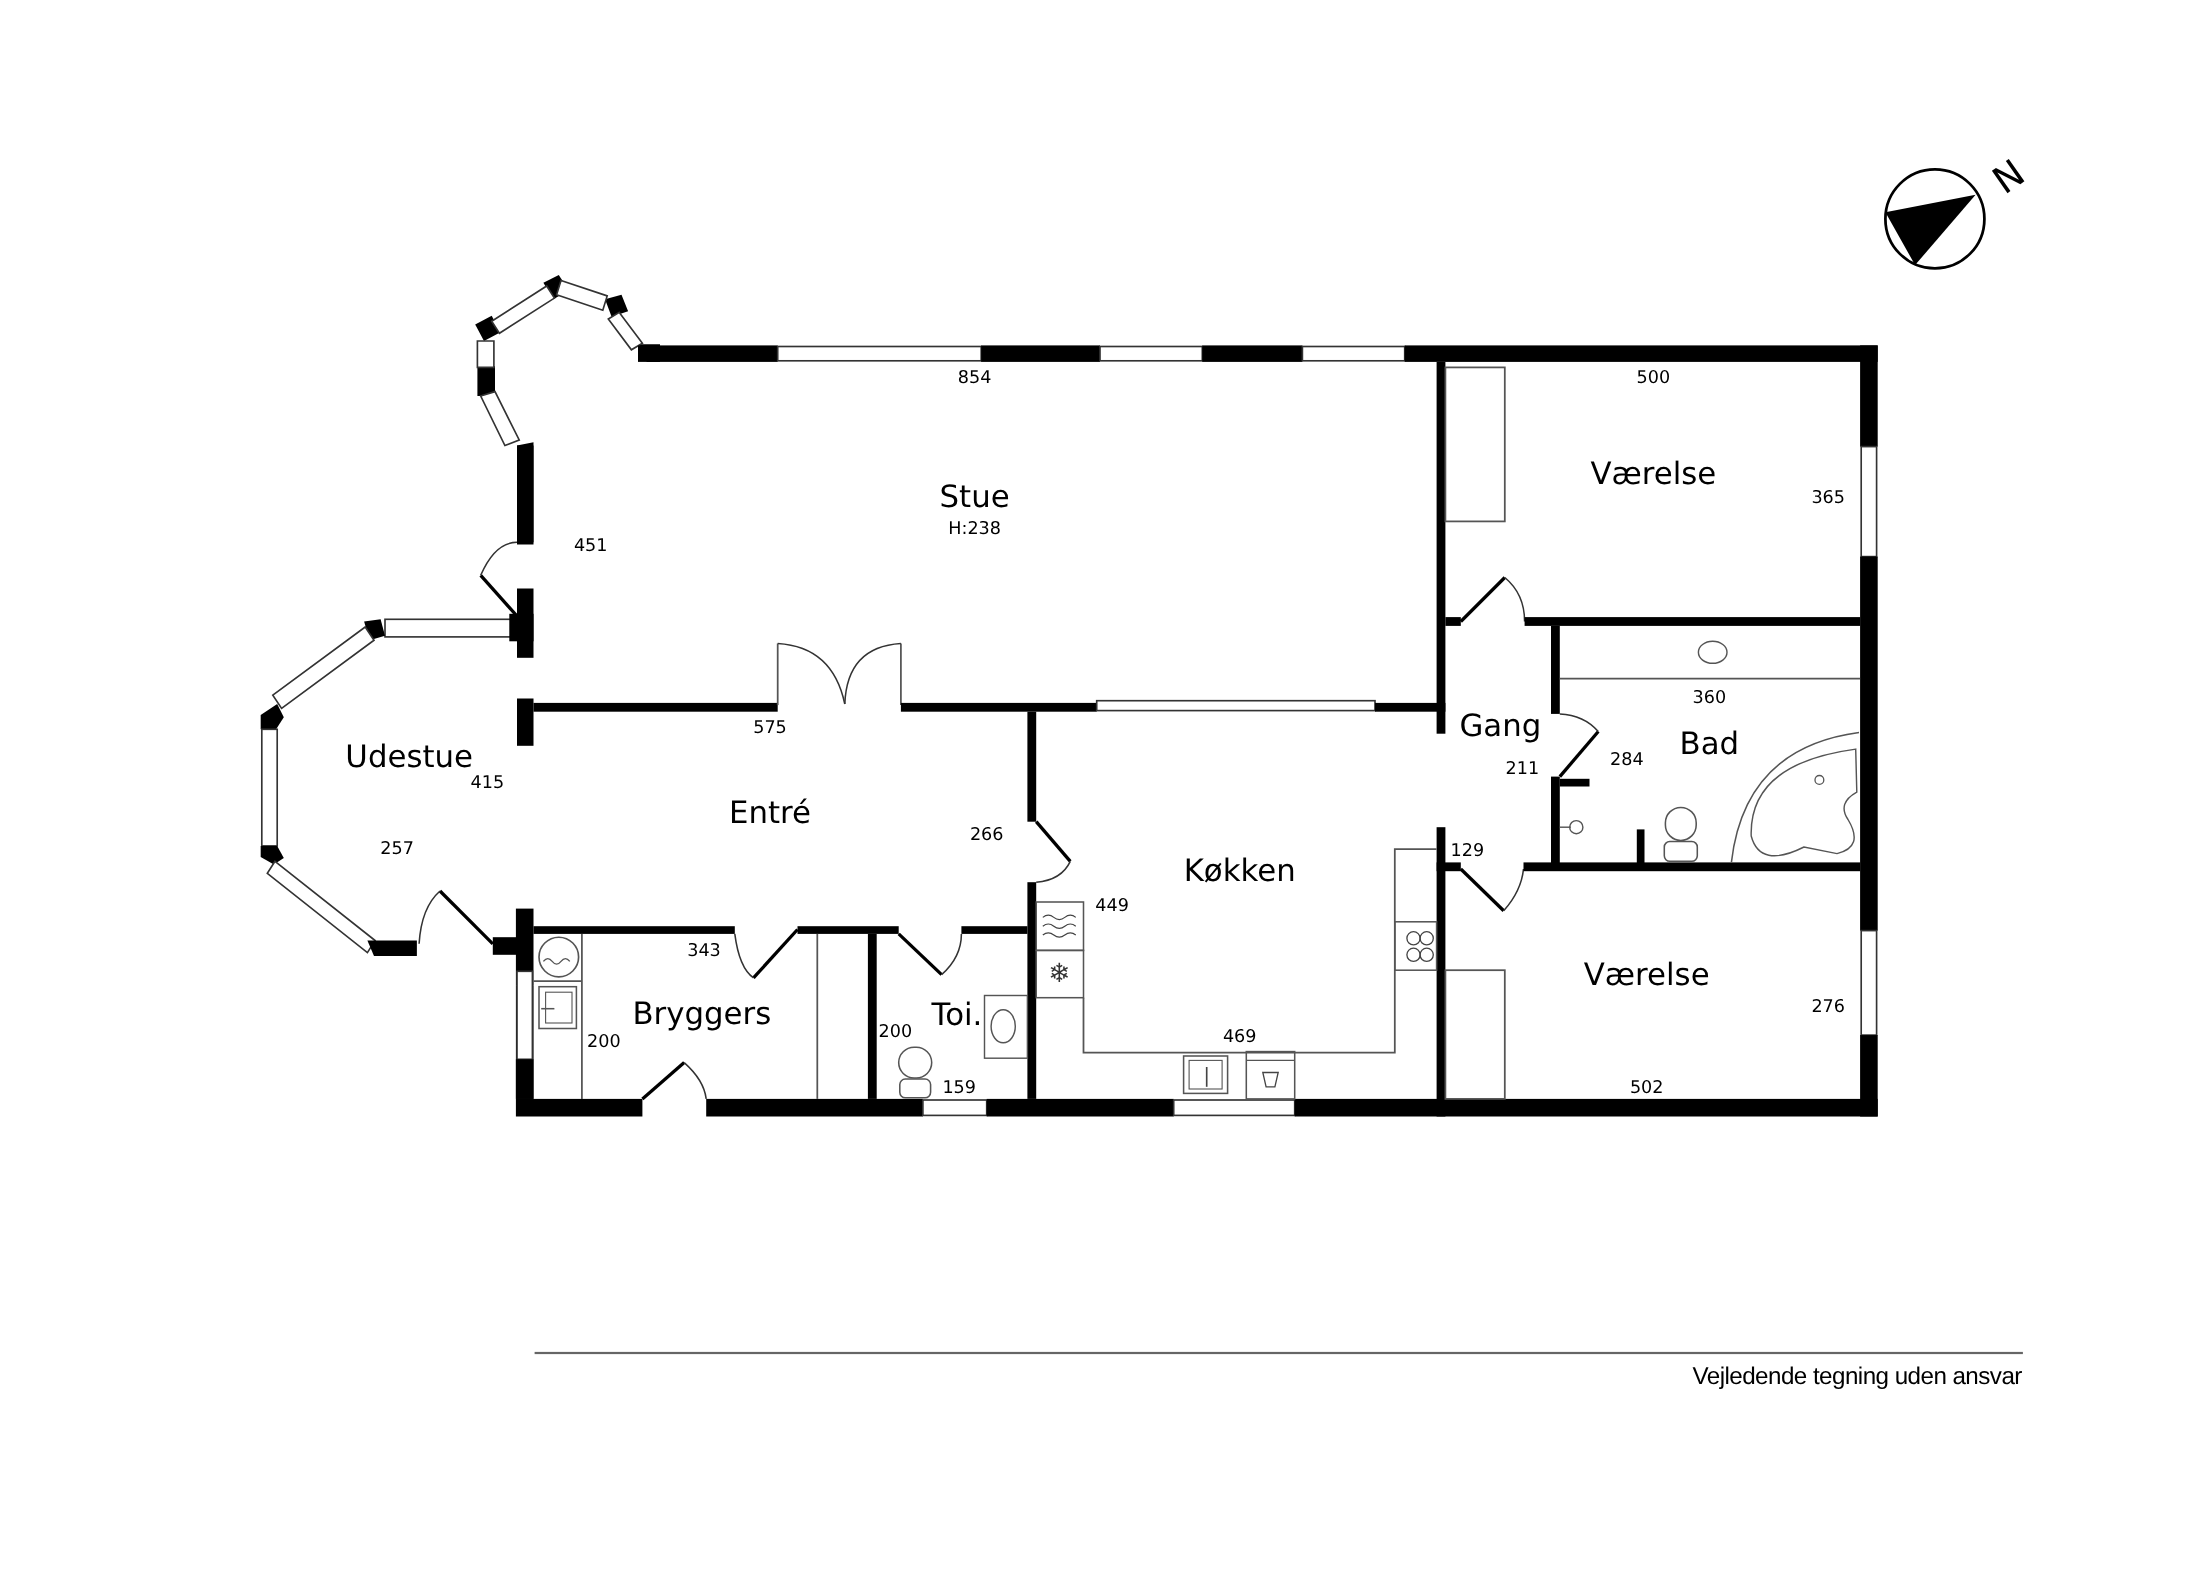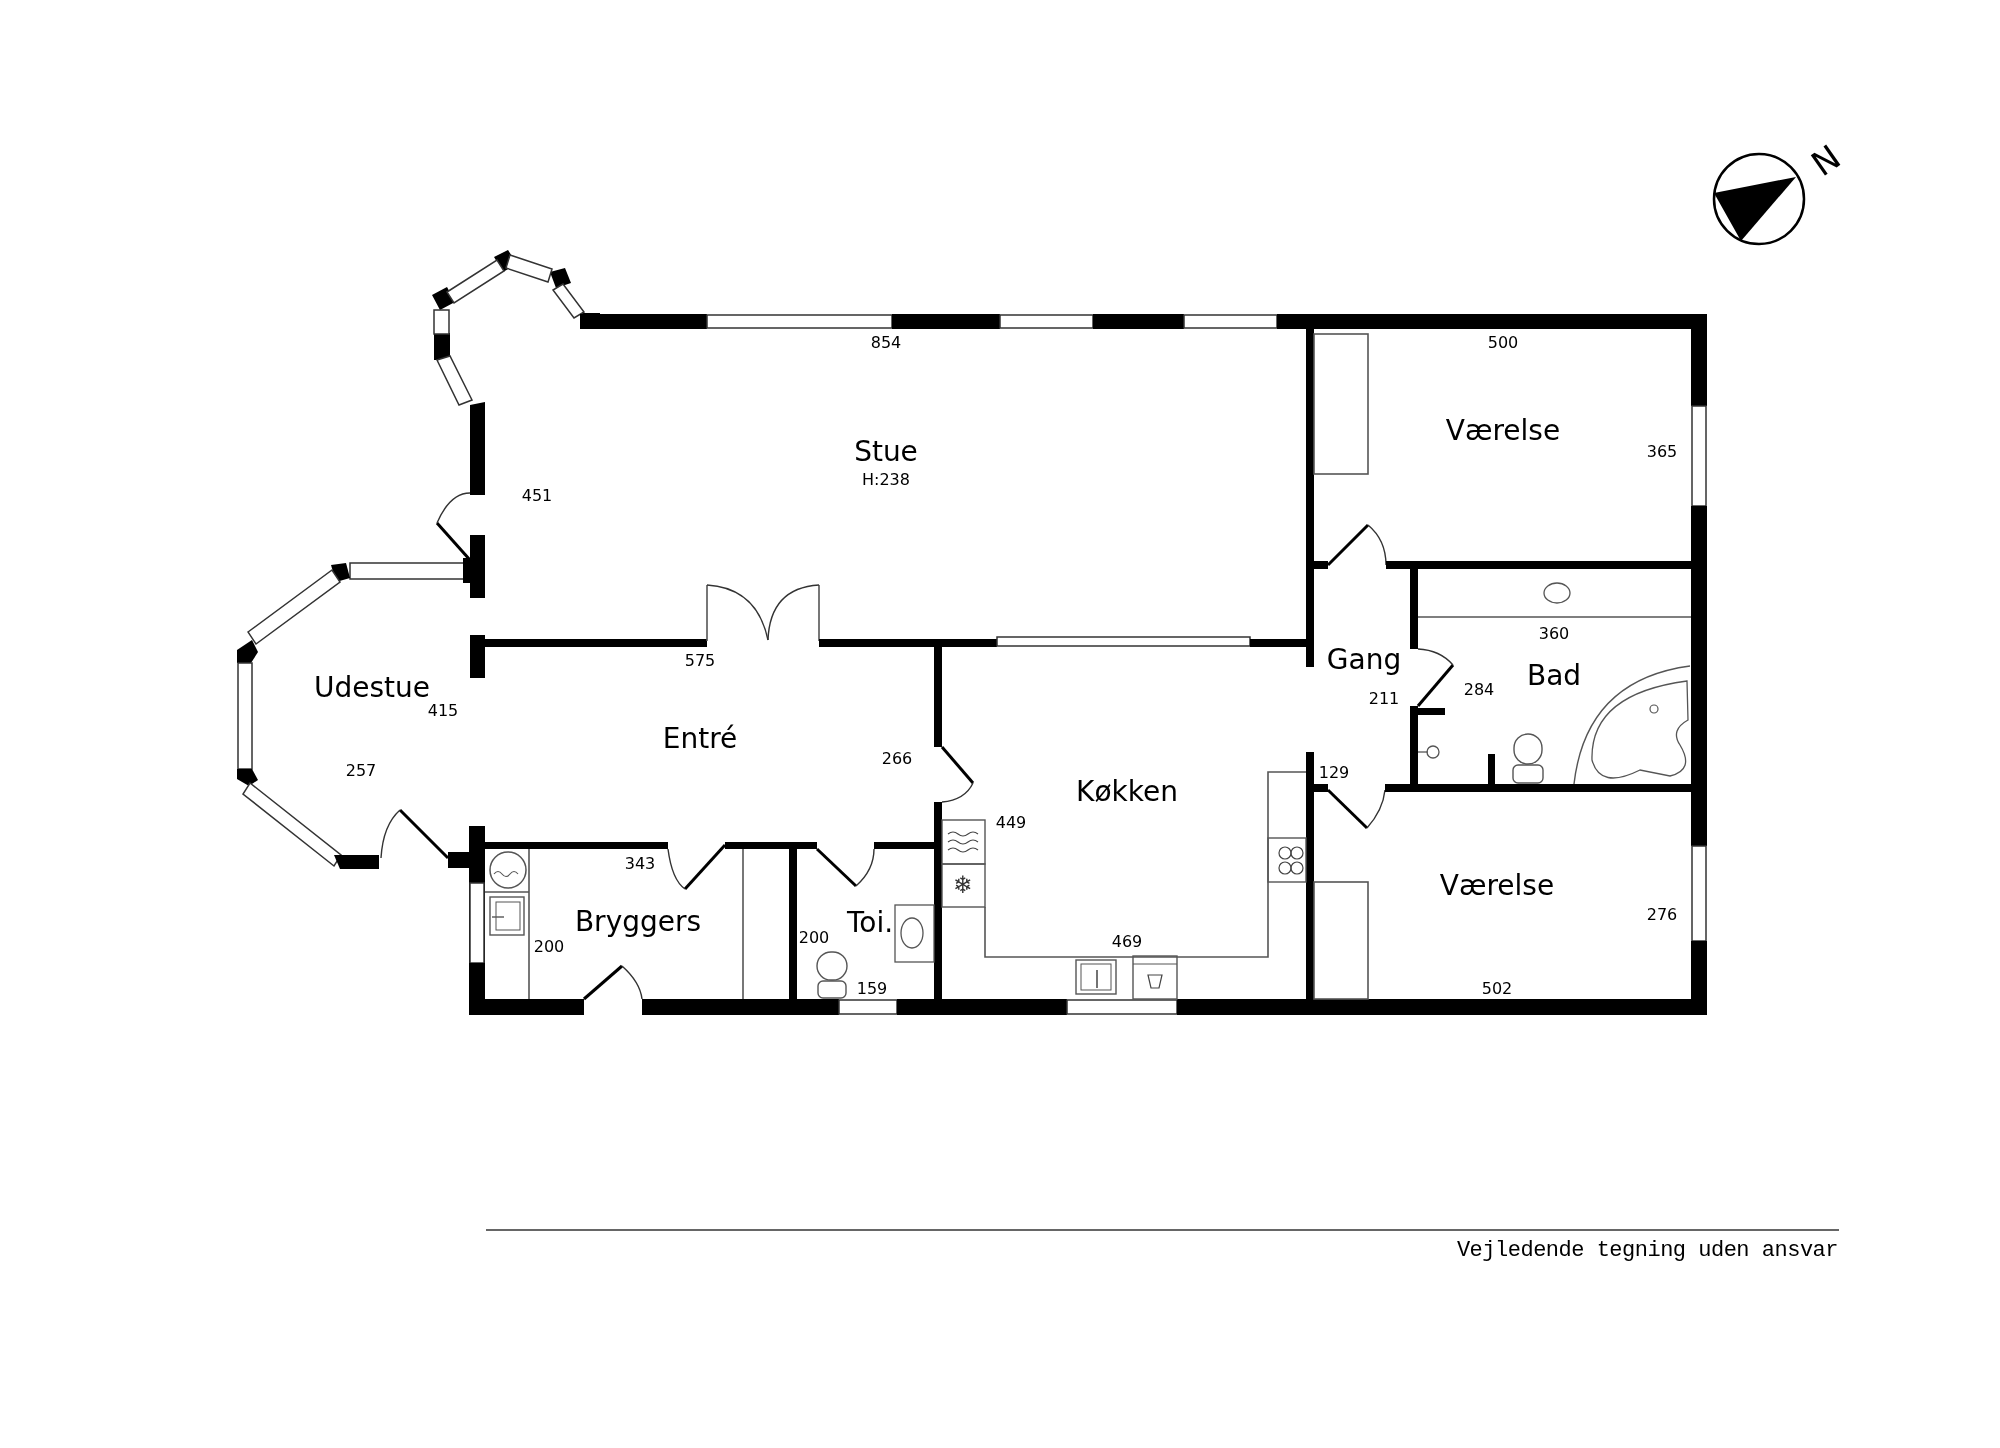--- a/index.html
+++ b/index.html
@@ -6,21 +6,21 @@
   body { width:2000px; height:1448px; position:relative; overflow:hidden; font-family:"Liberation Sans", "DejaVu Sans", sans-serif; }
   #plan { position:absolute; left:0; top:0; width:2000px; height:1448px; }
   .wall { fill:#000; }
   .win { fill:#fff; stroke:#333; stroke-width:1.5; }
   .thin { fill:none; stroke:#555; stroke-width:1.6; }
   .door { fill:none; stroke:#000; stroke-width:3; }
   .arc { fill:none; stroke:#333; stroke-width:1.4; }
   .room-label { font-family:"DejaVu Sans", sans-serif; font-size:28px; fill:#000; text-anchor:middle; }
   .dim { font-family:"DejaVu Sans", sans-serif; font-size:16px; fill:#000; text-anchor:middle; }
   .footer-line { position:absolute; left:486px; top:1229px; width:1353px; height:2px; background:#666; }
-  .footer-text { position:absolute; right:162px; top:1238px; font-family:Liberation Mono, monospace; font-size:22px; color:#000; letter-spacing:-0.5px; }
+  .footer-text { position:absolute; right:162px; top:1238px; font-family:Liberation Sans, sans-serif; font-size:22px; color:#000; letter-spacing:-0.5px; }
 </style>
 </head>
 <body>
 
 <svg id="plan" viewBox="0 0 2000 1448" xmlns="http://www.w3.org/2000/svg">
 
   <g>
     <circle cx="1759" cy="199" r="45" fill="none" stroke="#000" stroke-width="2.5"></circle>
     <polygon points="1714,193 1796,177 1741,241" fill="#000"></polygon>
     <text x="1827" y="172" font-size="34" font-family="DejaVu Sans, sans-serif" transform="rotate(-35 1827 162)" text-anchor="middle">N</text>

